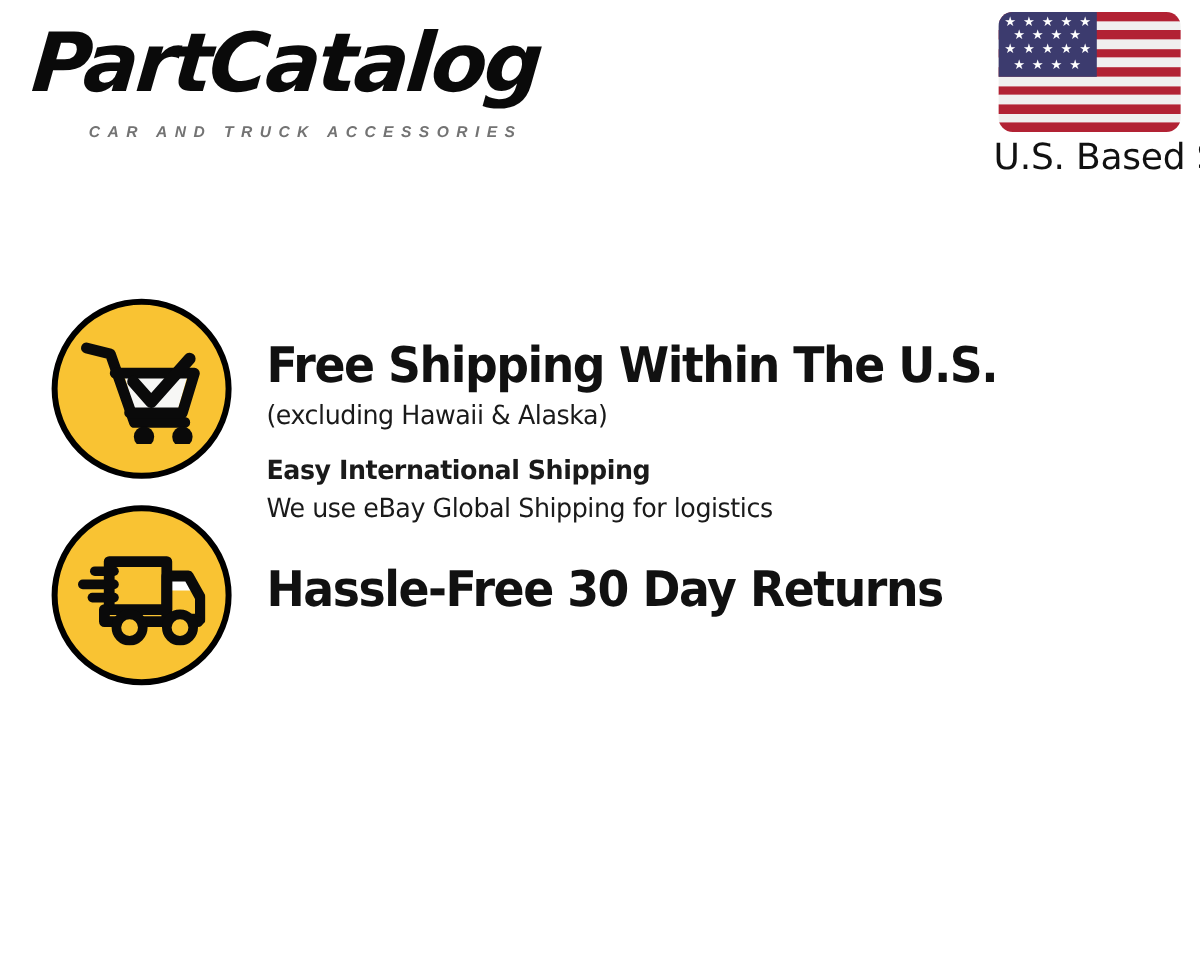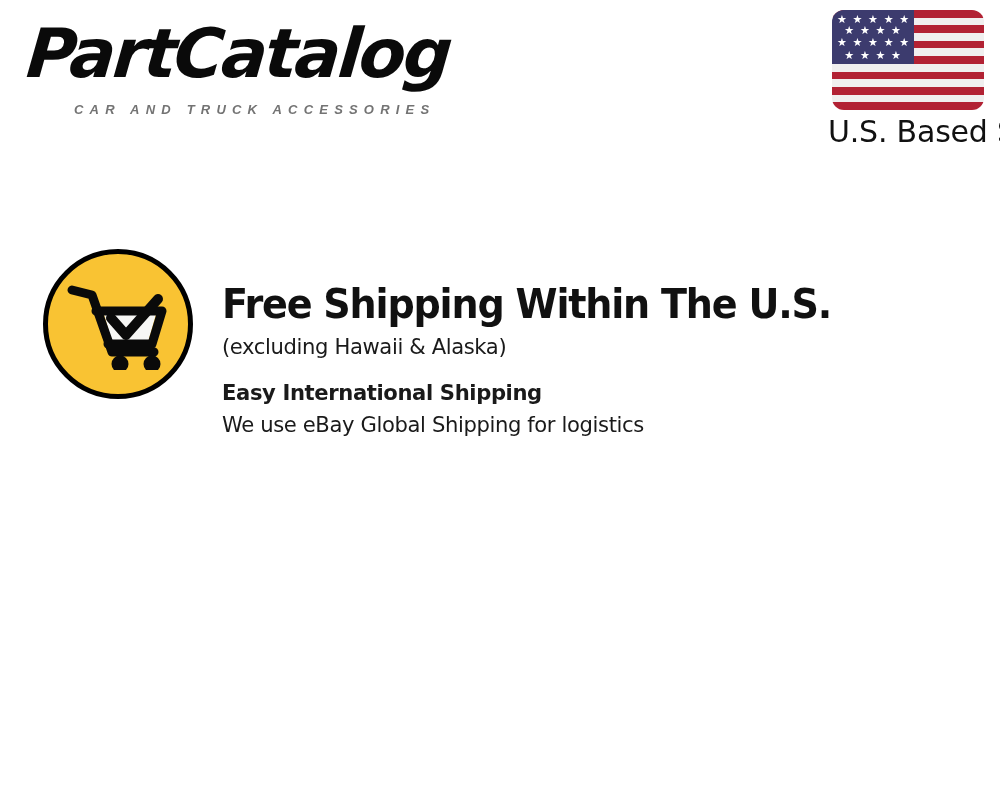--- a/index.html
+++ b/index.html
@@ -238,16 +238,40 @@
         </svg>
       </div>
       <div class="feature-text">
         <div class="feature-heading">Free Shipping Within The U.S.</div>
         <div class="feature-sub note">(excluding Hawaii &amp; Alaska)</div>
         <div class="feature-sub bold">Easy International Shipping</div>
         <div class="feature-sub">We use eBay Global Shipping for logistics</div>
       </div>
     </div>
 
+    <div class="feature-row row-2">
+      <div class="icon-circle">
+        <svg width="106" height="84" viewBox="0 0 106 84" aria-hidden="true">
+
+          <polygon points="76,22 90,22 94,38 76,38" fill="#FFFFFF"></polygon>
+
+          <rect x="26" y="14" width="48" height="40" fill="none" stroke="#0a0a0a" stroke-width="9" stroke-linejoin="round"></rect>
+
+          <path d="M74 26 L92 26 L102 44 L102 62 L74 62 Z" fill="none" stroke="#0a0a0a" stroke-width="9" stroke-linejoin="round"></path>
+
+          <path d="M22 54 L22 64 L100 64" fill="none" stroke="#0a0a0a" stroke-width="9" stroke-linecap="round" stroke-linejoin="round"></path>
+
+          <line x1="14" y1="22" x2="30" y2="22" stroke="#0a0a0a" stroke-width="8" stroke-linecap="round"></line>
+          <line x1="4" y1="33" x2="30" y2="33" stroke="#0a0a0a" stroke-width="8" stroke-linecap="round"></line>
+          <line x1="12" y1="44" x2="30" y2="44" stroke="#0a0a0a" stroke-width="8" stroke-linecap="round"></line>
+
+          <circle cx="43" cy="69" r="11" fill="#F9C333" stroke="#0a0a0a" stroke-width="8"></circle>
+          <circle cx="85" cy="69" r="11" fill="#F9C333" stroke="#0a0a0a" stroke-width="8"></circle>
+        </svg>
+      </div>
+      <div class="feature-text">
+        <div class="feature-heading">Hassle-Free 30 Day Returns</div>
+      </div>
+    </div>
 
 
   </div>
 </div>
 
 </body></html>

